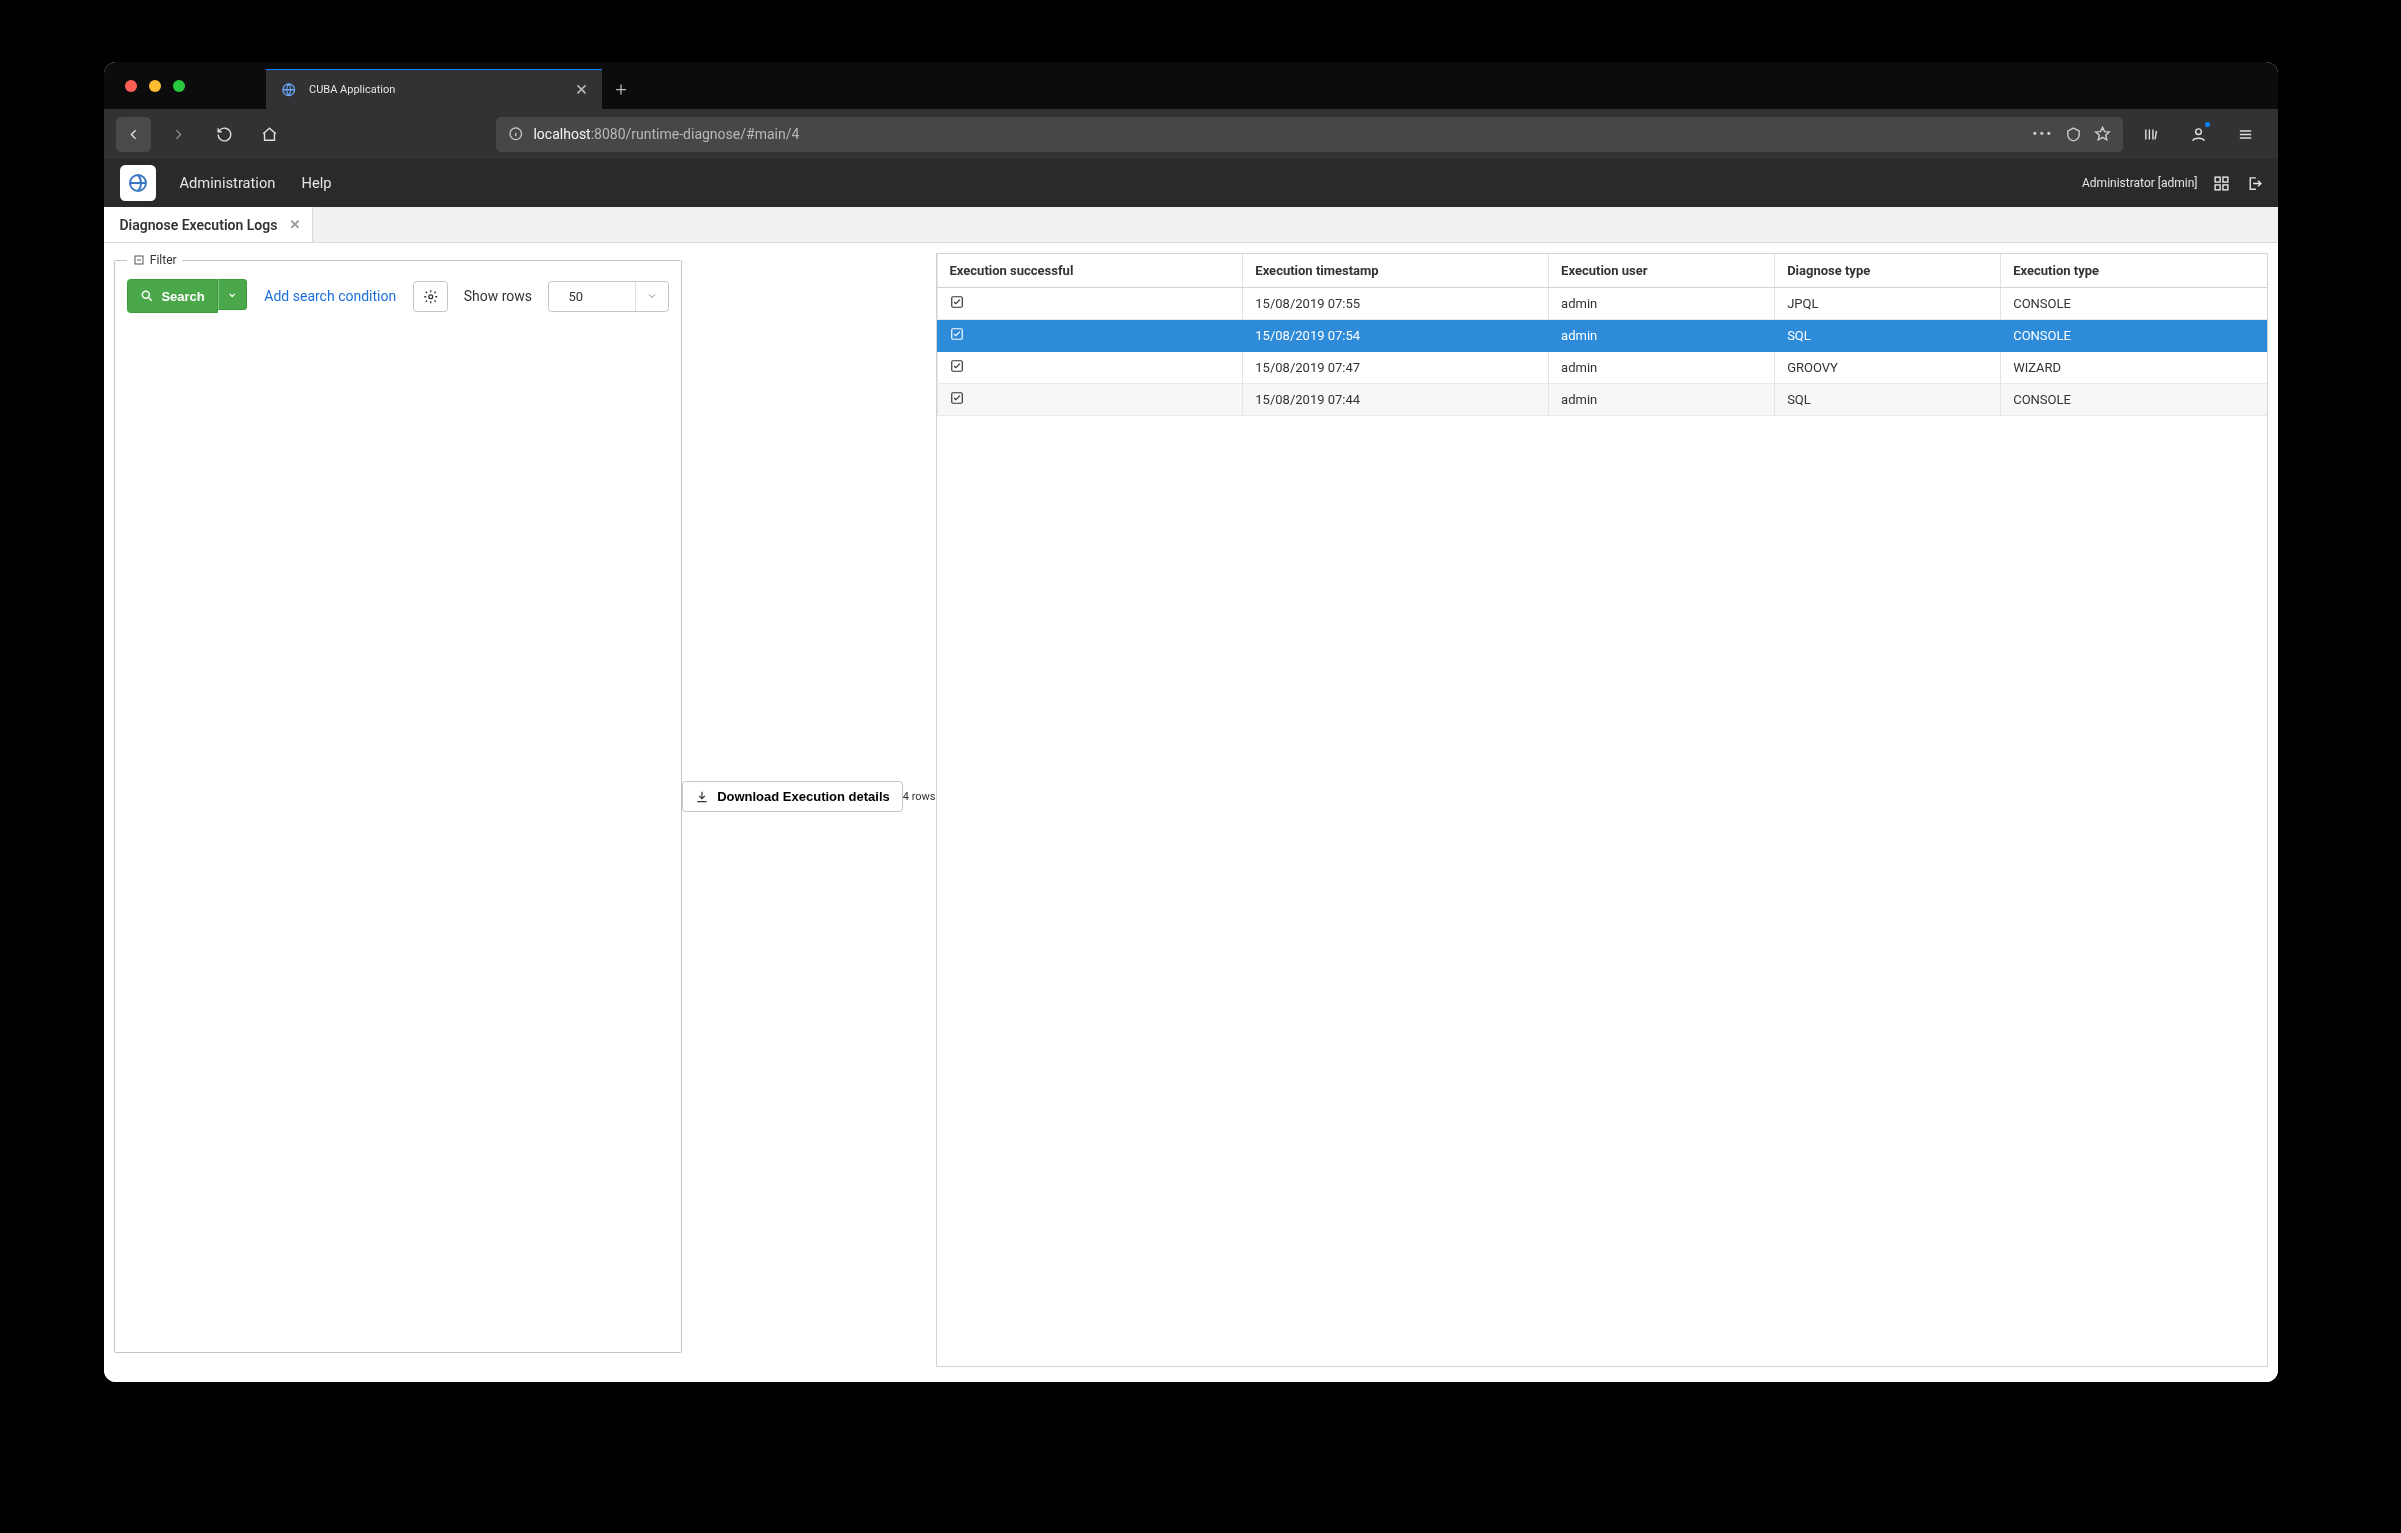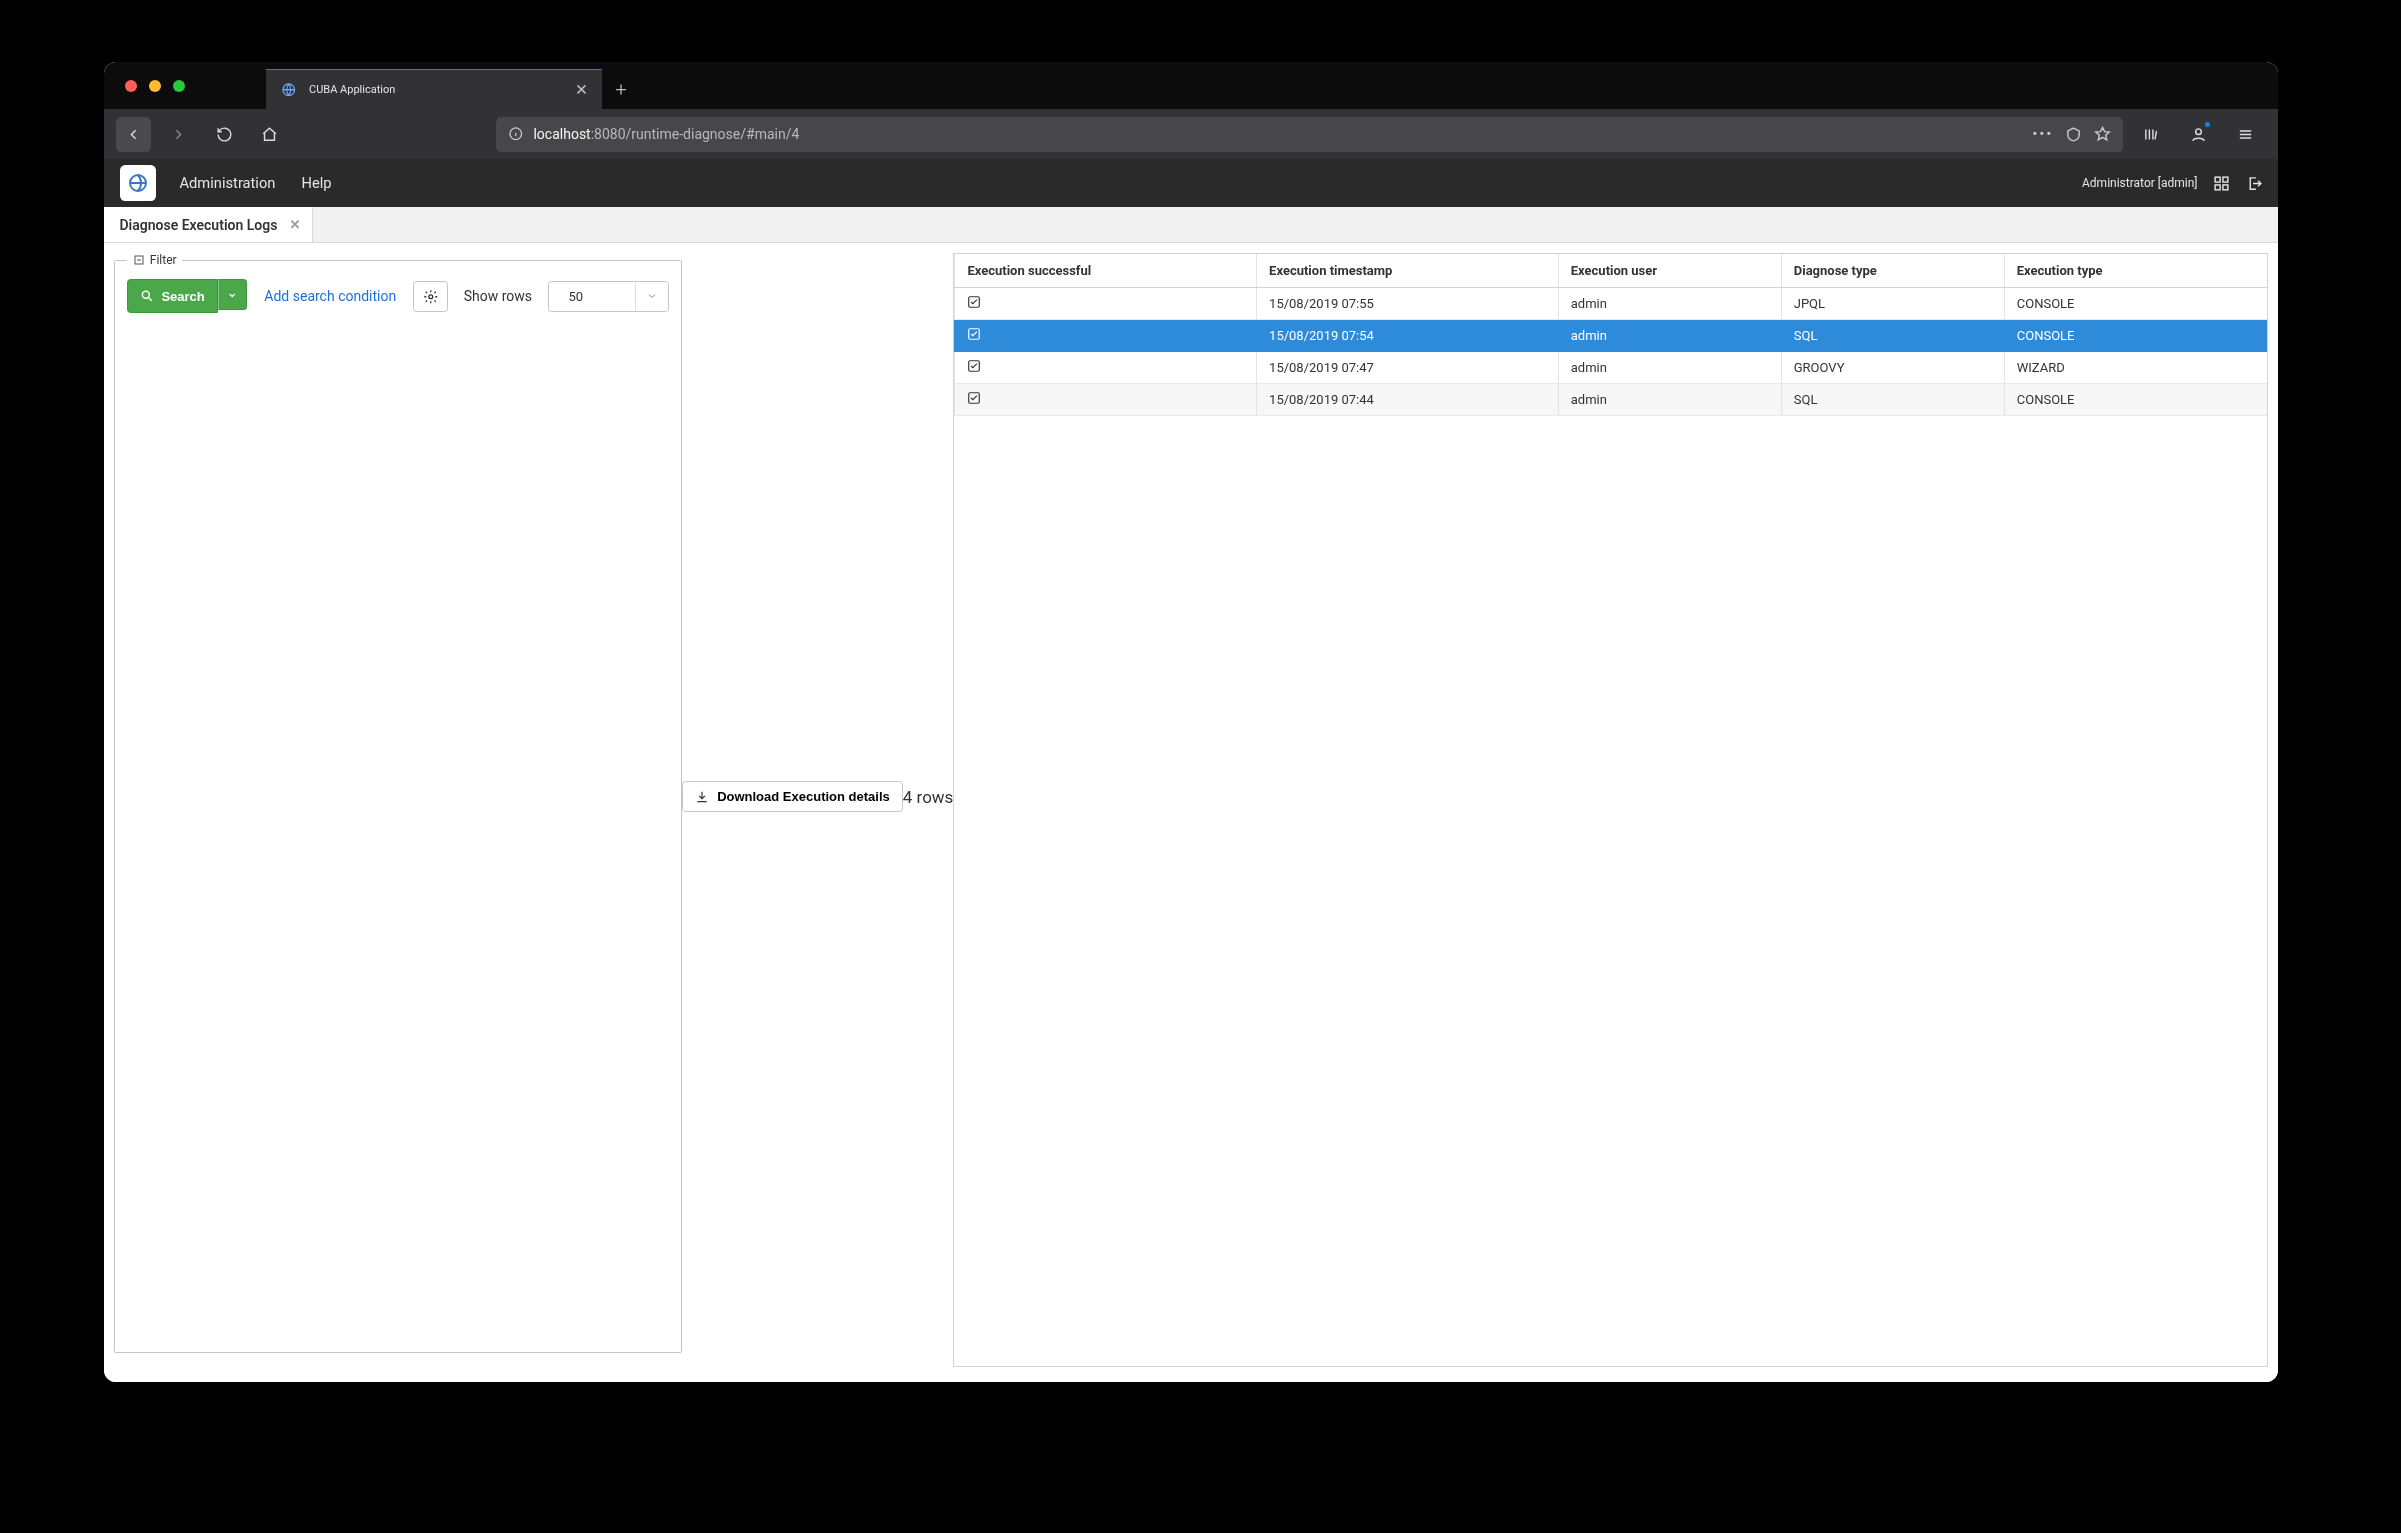--- a/index.html
+++ b/index.html
@@ -188,21 +188,21 @@
     color:#888;
   }
 
   .toolbar-row { display:flex; align-items:center; justify-content:space-between; margin-bottom: 26px; }
   .btn-outline {
     display:inline-flex; align-items:center; gap:8.6px;
     height: 31px; padding: 0 12px;
     border: 0.9px solid #c5c5c5; border-radius:3.5px; background:#fff;
     font-weight:600; font-size:13px; cursor:pointer;
   }
-  .rows-count { font-size:17px; color:#333; }
+  .rows-count { font-size:11px; color:#333; }
 
   .table-wrap {
     border:0.9px solid #d3d3d3; flex:1; overflow:hidden; background:#fff;
   }
   table { width:100%; border-collapse: collapse; }
   th, td {
     text-align:left; padding: 7px 12px; font-size:13px;
     border-right: 0.9px solid #e3e3e3;
   }
   th {

